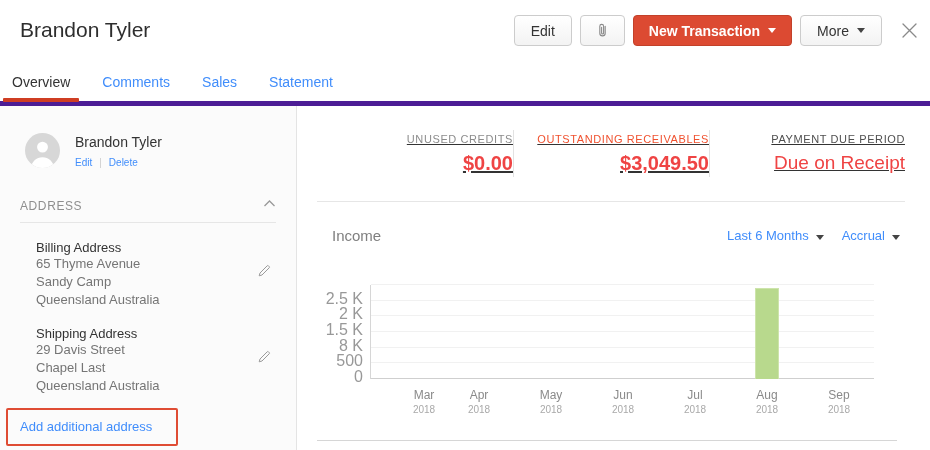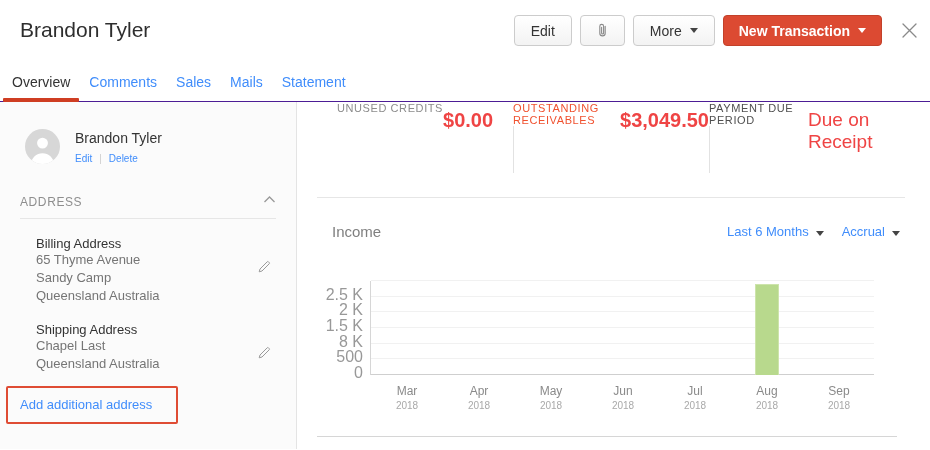--- a/index.html
+++ b/index.html
@@ -32,22 +32,22 @@
   }
   .caret{
     display:inline-block;width:0;height:0;margin-left:8px;
     border-left:4px solid transparent;border-right:4px solid transparent;
     border-top:5px solid currentColor;
   }
   .more-caret{color:#444;}
   .close-btn{margin-left:10px;cursor:pointer;display:inline-flex;align-items:center;}
   
   .tabbar{
-    display:flex;column-gap:1px;padding:0 0 0 3px;margin-top:3px;
-    border-bottom:1px solid #4c1d95;
+    display:flex;column-gap:14px;padding:0 0 0 3px;margin-top:3px;
+    border-bottom:5px solid #4c1d95;
   }
   .tab{
     position:relative;padding:9px 9px 11px;font-size:14px;
     color:var(--link-blue);cursor:pointer;
   }
   .tab.active{color:#333;}
   .tab.active::after{
     content:"";position:absolute;left:0;right:0;bottom:-1px;height:4px;
     background:var(--tab-underline);border-radius:1px;
   }
@@ -78,22 +78,22 @@
   .add-address-box{
     margin:13px 0 0 -14px;width:172px;border:2px solid var(--annotation-red);
     border-radius:2px;padding:7px 0 9px 12px;
   }
   .add-address-link{font-size:13px;color:var(--link-blue);text-decoration:none;cursor:pointer;}
   
   .stats{
     display:flex;height:96px;margin:0 25px 0 20px;border-bottom:1px solid #e6e6e6;
   }
   .stat{
-    flex:1;display:flex;justify-content:center;
-    align-items:flex-start;position:relative;
+    flex:1;display:flex;flex-direction:column;justify-content:center;
+    align-items:flex-end;position:relative;text-decoration:underline;
   }
   .stat + .stat::before{
     content:"";position:absolute;left:0;top:24px;bottom:24px;width:1px;background:#e2e2e2;
   }
   .stat-label{font-size:11px;letter-spacing:.6px;}
   .stat:nth-child(1) .stat-label{color:#8c8c8c;}
   .stat:nth-child(2) .stat-label{color:var(--outstanding-orange);}
   .stat:nth-child(3) .stat-label{color:#4f4f4f;}
   .stat-value{margin-top:7px;font-size:20px;font-weight:700;color:#ef4444;}
   .stat:nth-child(3) .stat-value{font-weight:400;font-size:19px;}
@@ -133,41 +133,40 @@
   <h1 class="page-title">Brandon Tyler</h1>
   <div class="actions">
     <button class="btn">Edit</button>
     <button class="btn btn-icon">
       <span>
         <svg width="15" height="17" viewBox="0 0 15 17">
           <path d="M10.2 4.2 v7 a2.7 2.7 0 0 1 -5.4 0 V4.3 a1.9 1.9 0 0 1 3.8 0 v6.7 a1 1 0 0 1 -2 0 V5.2" fill="none" stroke="#8a8a8a" stroke-width="1.1" stroke-linecap="round"></path>
         </svg>
       </span>
     </button>
+    <button class="btn btn-primary">
+      <span>New Transaction</span>
+      <span class="caret"></span>
+    </button>
     <button class="btn">
       <span>More</span>
       <span class="caret more-caret"></span>
-    </button>
-    <button class="btn btn-primary">
-      <span>New Transaction</span>
-      <span class="caret"></span>
     </button>
     <span class="close-btn">
       <svg width="19" height="19" viewBox="0 0 19 19">
         <path d="M3 3 L16 16 M16 3 L3 16" stroke="#8a8a8a" stroke-width="1.3" stroke-linecap="round"></path>
       </svg>
     </span>
   </div>
 </div>
 
 <div class="tabbar">
   <div class="tab active">Overview</div>
   <div class="tab">Comments</div>
   <div class="tab">Sales</div>
-  <div class="tab">Mails</div>
   <div class="tab">Statement</div>
 </div>
 
 <div class="content">
 
   <div class="sidebar">
     <div class="profile">
       <span class="avatar">
         <svg viewBox="0 0 36 36" width="35" height="35">
           <defs>
@@ -207,20 +206,21 @@
       <div class="addr-line">Queensland Australia</div>
       <span class="pencil">
         <svg width="14" height="14" viewBox="0 0 14 14">
           <path d="M2.2 11.8 l0.8-2.8 7.2-7.2 a0.9 0.9 0 0 1 1.25 0 l0.75 0.75 a0.9 0.9 0 0 1 0 1.25 l-7.2 7.2 z" fill="none" stroke="#9a9a9a" stroke-width="1"></path>
         </svg>
       </span>
     </div>
 
     <div class="addr-block">
       <div class="addr-title">Shipping Address</div>
+      <div class="addr-line">29 Davis Street</div>
       <div class="addr-line">Chapel Last</div>
       <div class="addr-line">Queensland Australia</div>
       <span class="pencil">
         <svg width="14" height="14" viewBox="0 0 14 14">
           <path d="M2.2 11.8 l0.8-2.8 7.2-7.2 a0.9 0.9 0 0 1 1.25 0 l0.75 0.75 a0.9 0.9 0 0 1 0 1.25 l-7.2 7.2 z" fill="none" stroke="#9a9a9a" stroke-width="1"></path>
         </svg>
       </span>
     </div>
 
     <div class="add-address-box">
@@ -259,21 +259,21 @@
         <div class="ytick" style="bottom: 8.66667px;">500</div>
         <div class="gridline" style="bottom: 31.3333px;"></div>
         <div class="ytick" style="bottom: 24.3333px;">8 K</div>
         <div class="gridline" style="bottom: 47px;"></div>
         <div class="ytick" style="bottom: 40px;">1.5 K</div>
         <div class="gridline" style="bottom: 62.6667px;"></div>
         <div class="ytick" style="bottom: 55.6667px;">2 K</div>
         <div class="gridline" style="bottom: 78.3333px;"></div>
         <div class="ytick" style="bottom: 71.3333px;">2.5 K</div>
         <div class="gridline" style="bottom: 94px;"></div>
-        <div class="cat" style="left: 0px;">
+        <div class="cat" style="left: 17px;">
           <div class="cat-m">Mar</div>
           <div class="cat-y">2018</div>
         </div>
         <div class="cat" style="left: 72px;">
           <div class="cat-m">Apr</div>
           <div class="cat-y">2018</div>
         </div>
         <div class="cat" style="left: 144px;">
           <div class="cat-m">May</div>
           <div class="cat-y">2018</div>

